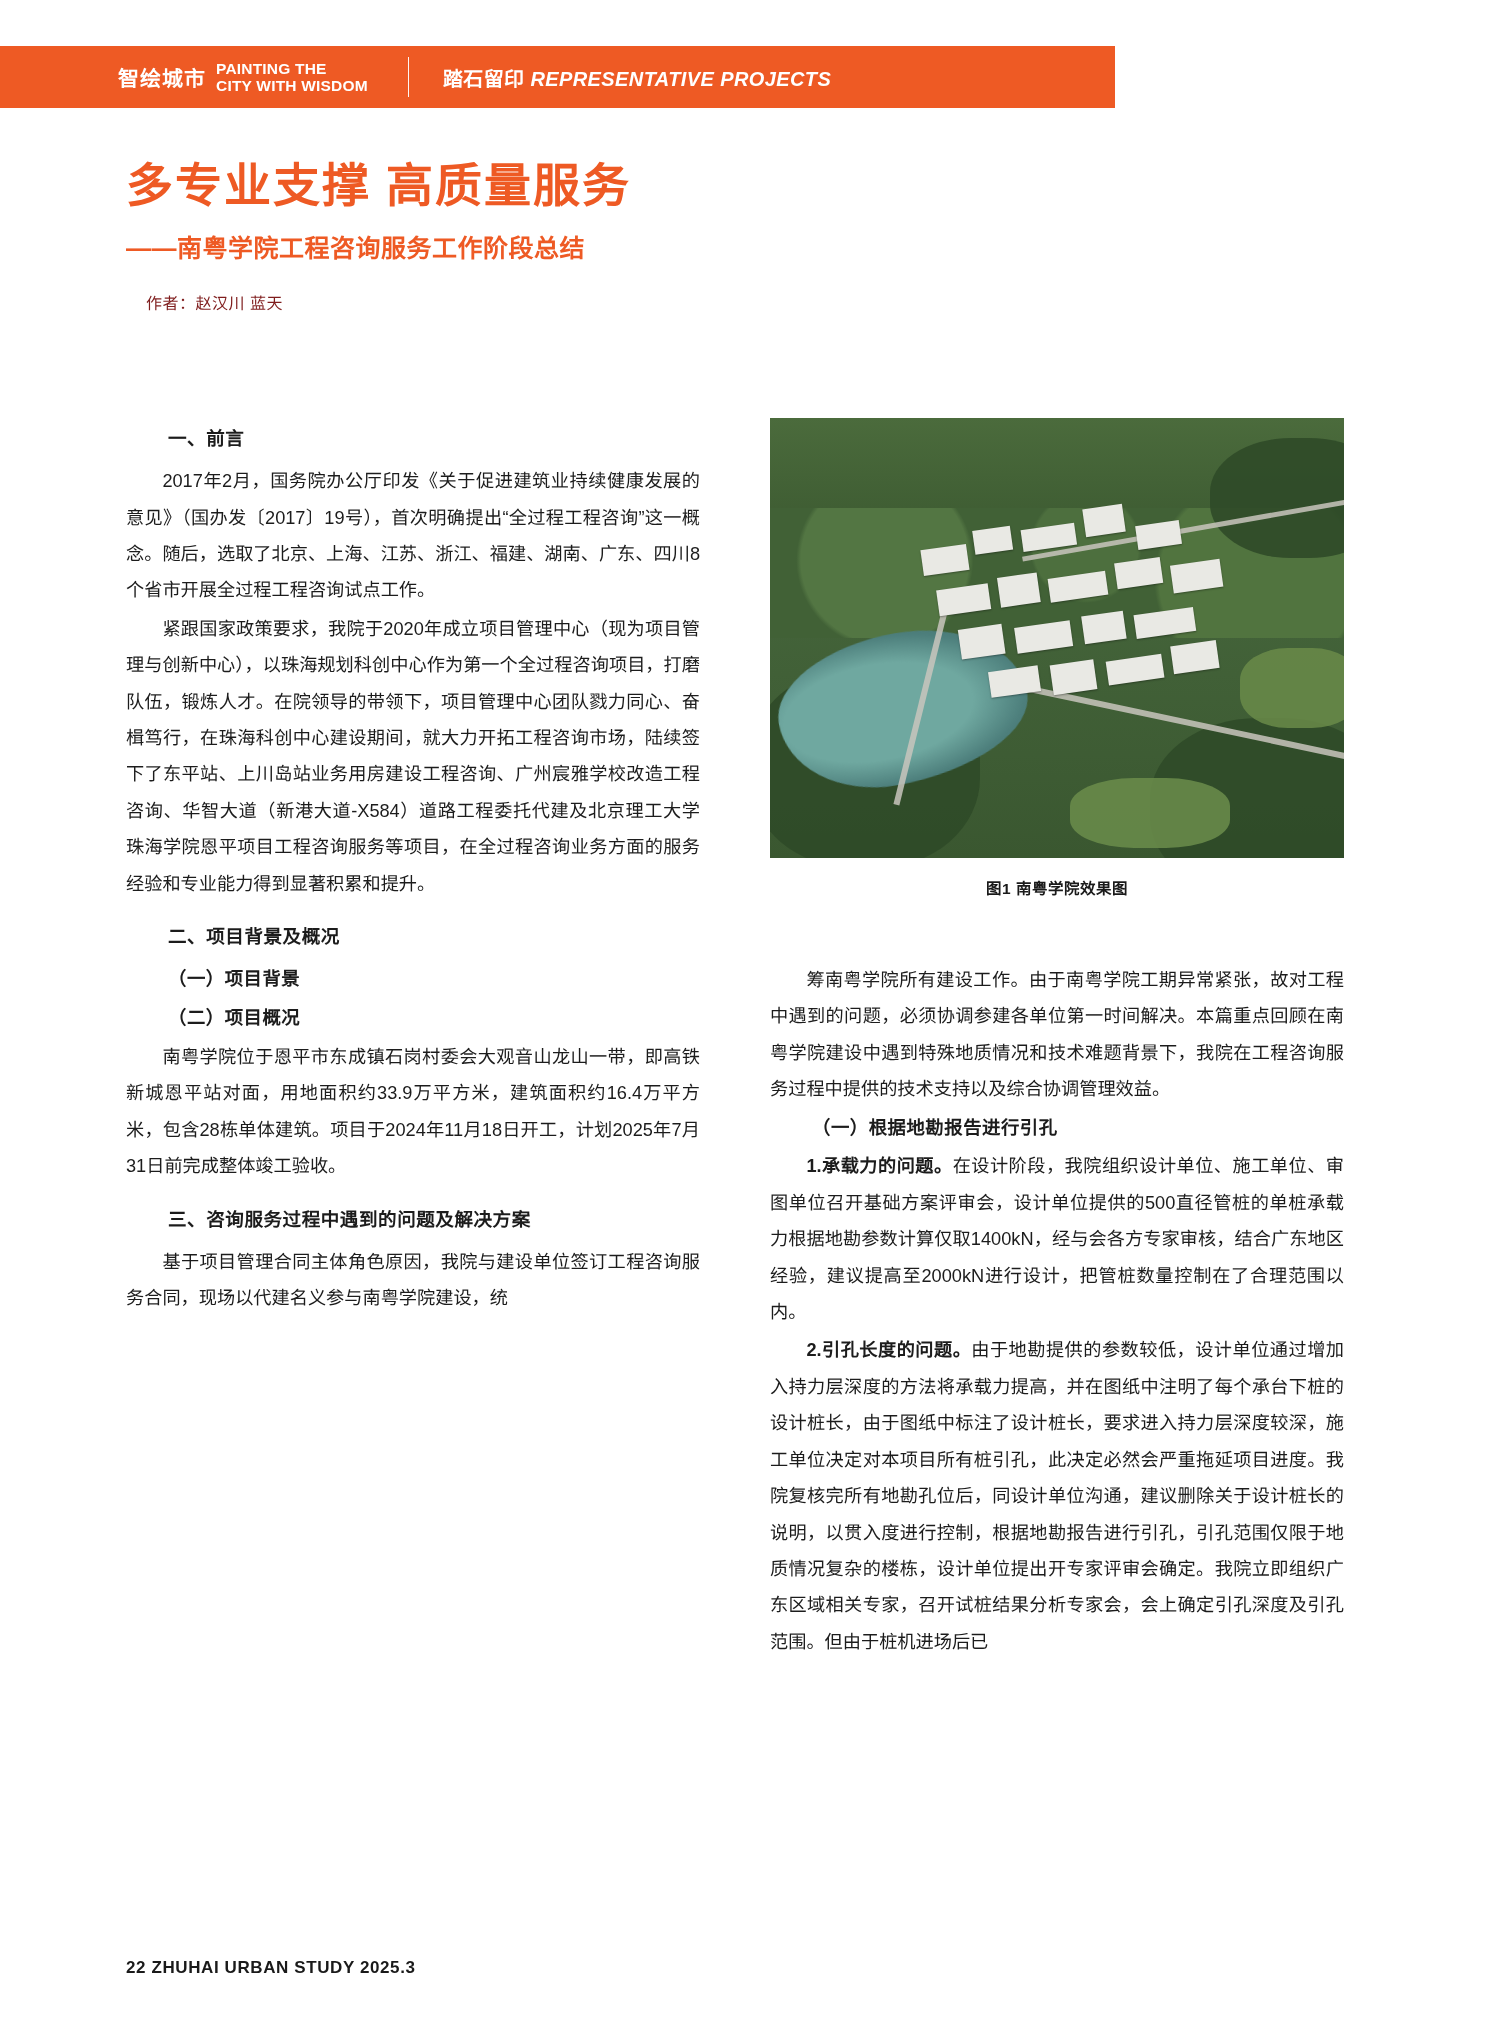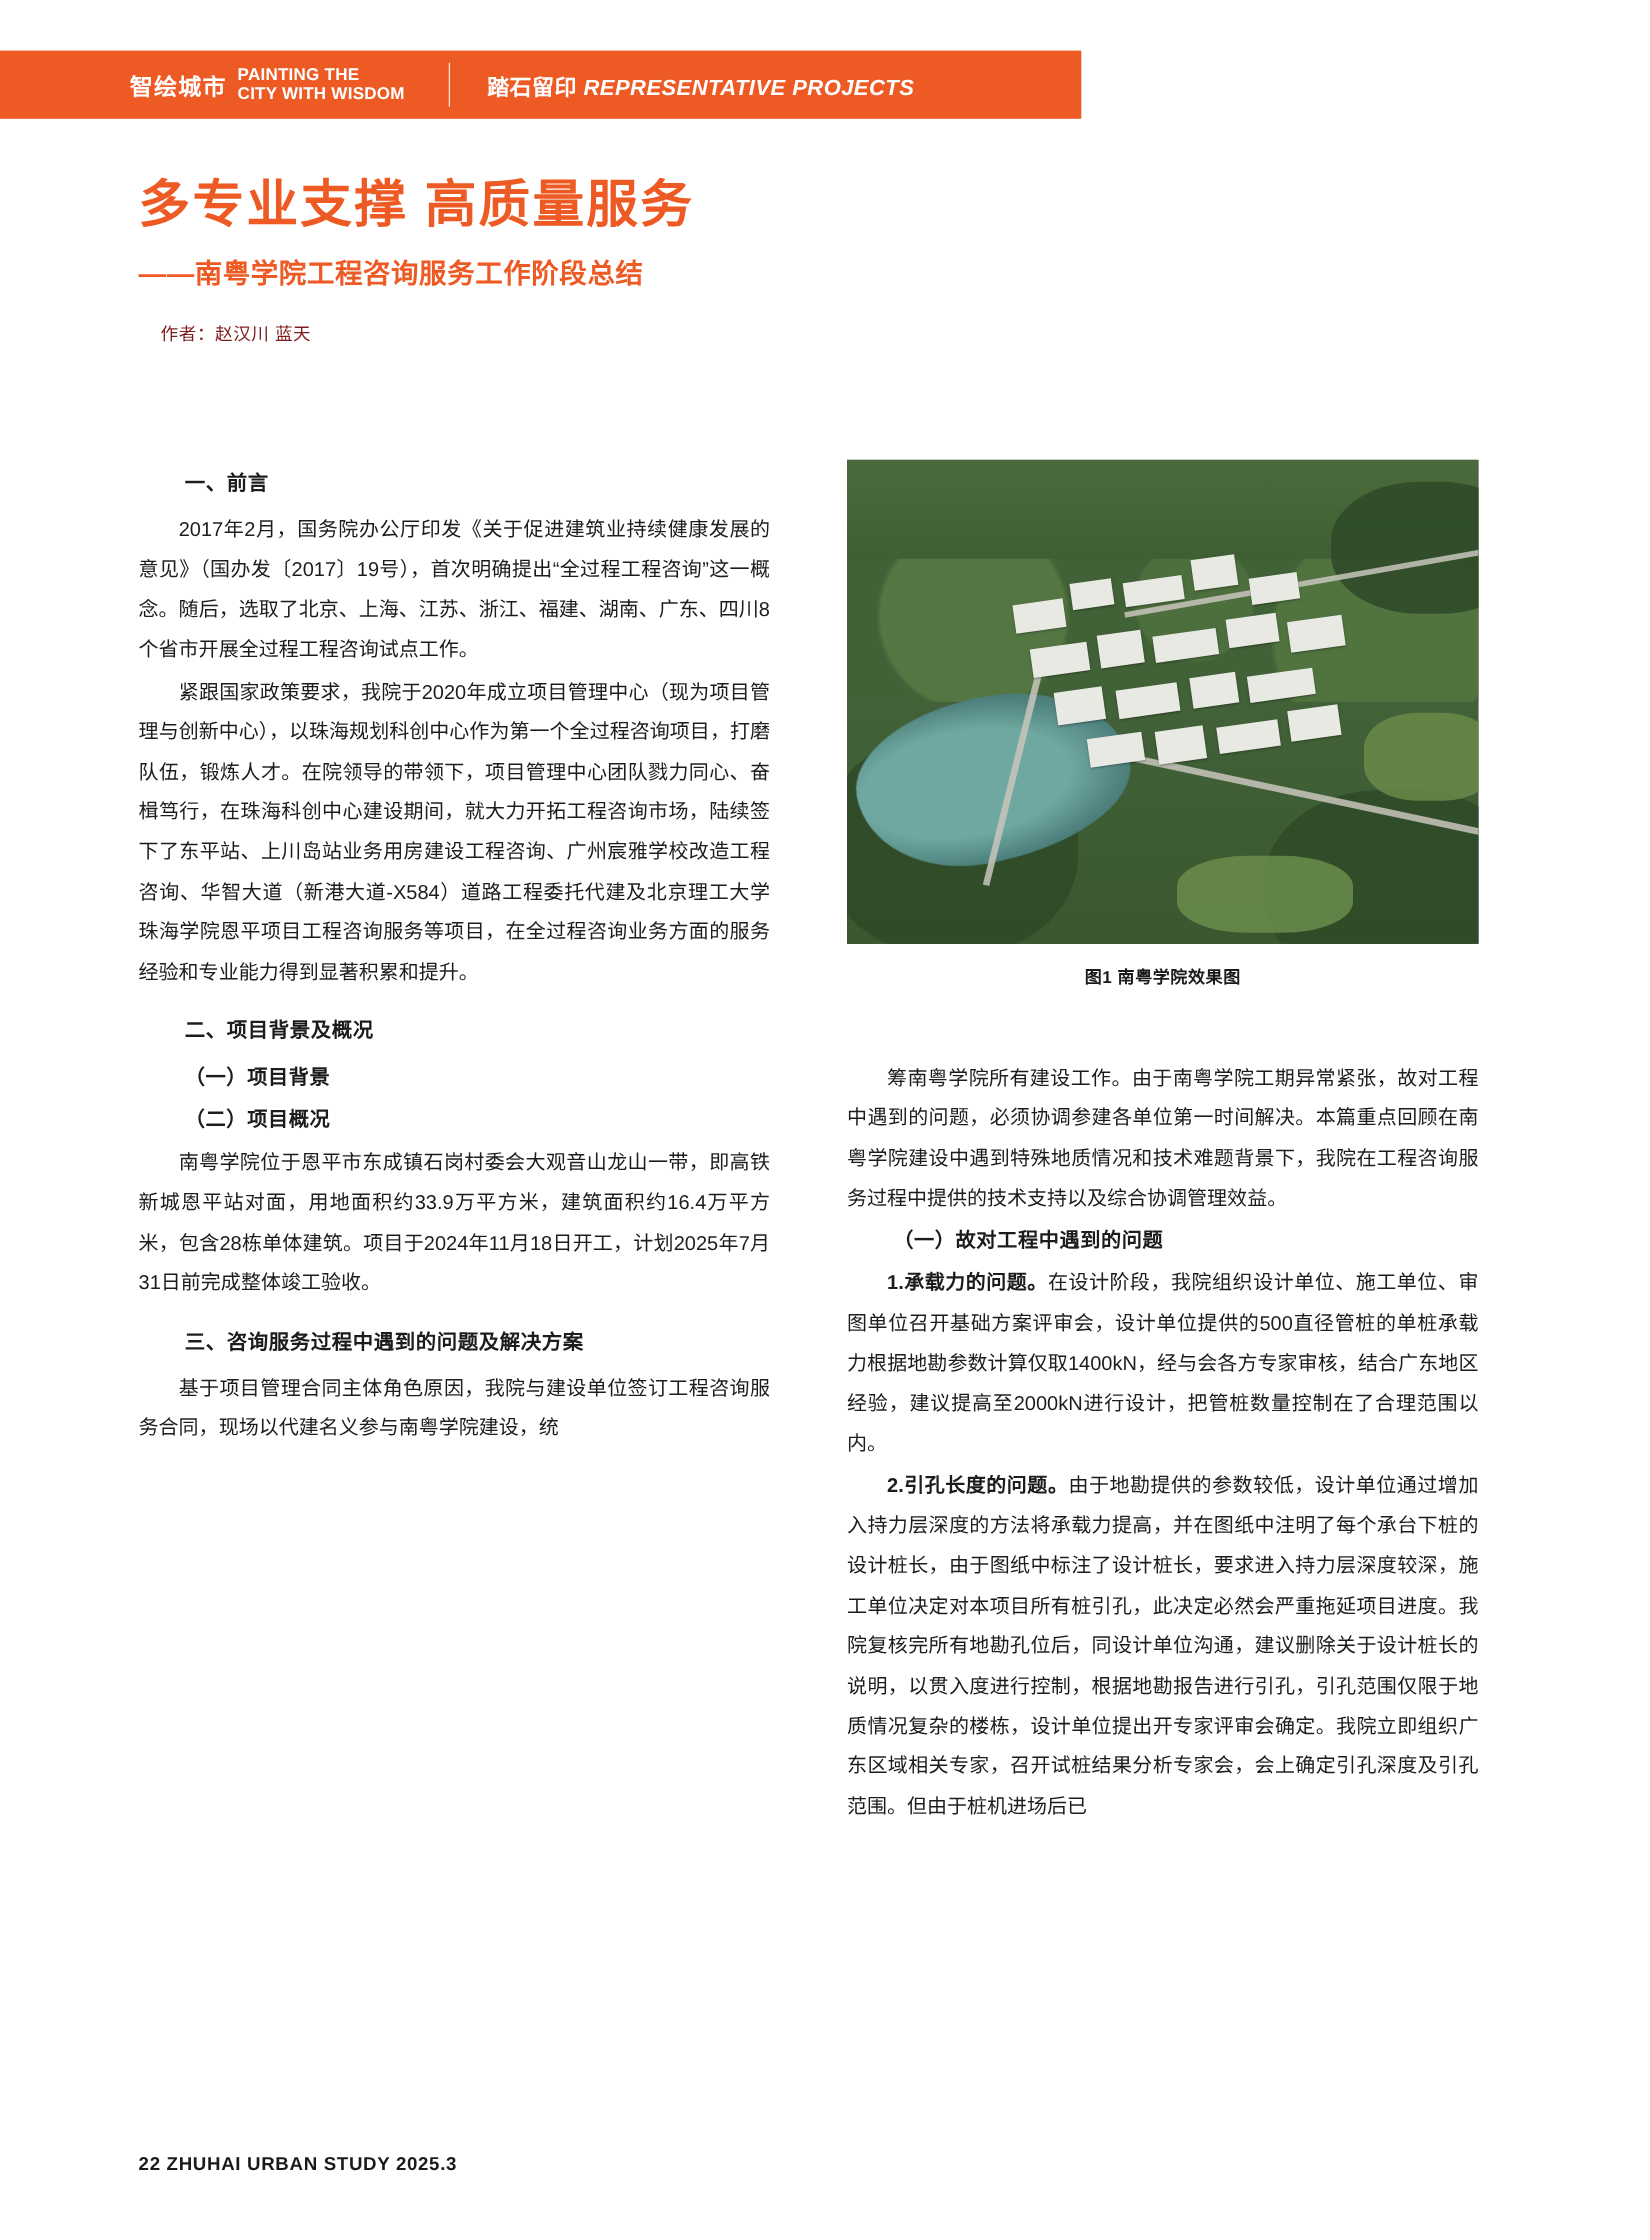--- a/index.html
+++ b/index.html
@@ -14,21 +14,21 @@
     font-family: "Liberation Sans", "DejaVu Sans", sans-serif;
     color: #1a1a1a;
     overflow: hidden;
   }
 
   
   .header-bar {
     position: absolute;
     left: 0;
     top: 46px;
-    width: 983px;
+    width: 1115px;
     height: 62px;
     background: #ee5a24;
     display: flex;
     align-items: center;
   }
   .header-inner {
     display: flex;
     align-items: center;
     padding-left: 118px;
     height: 100%;
@@ -254,21 +254,21 @@
       <div class="bld" style="left:122px; top:152px; width:44px; height:30px;"></div>
       <div class="bld" style="left:178px; top:156px; width:56px; height:24px;"></div>
       <div class="bld" style="left:244px; top:150px; width:46px; height:28px;"></div>
     </div>
   </div>
   <div class="figure-caption">图1 南粤学院效果图</div>
 </div>
 
 <div class="column col-right" style="top:962px;">
   <p class="para">筹南粤学院所有建设工作。由于南粤学院工期异常紧张，故对工程中遇到的问题，必须协调参建各单位第一时间解决。本篇重点回顾在南粤学院建设中遇到特殊地质情况和技术难题背景下，我院在工程咨询服务过程中提供的技术支持以及综合协调管理效益。</p>
-  <div class="h-sub">（一）故对工程中遇到的问题</div>
+  <div class="h-sub">（一）根据地勘报告进行引孔</div>
   <p class="para"><b>1.承载力的问题。</b><span>在设计阶段，我院组织设计单位、施工单位、审图单位召开基础方案评审会，设计单位提供的500直径管桩的单桩承载力根据地勘参数计算仅取1400kN，经与会各方专家审核，结合广东地区经验，建议提高至2000kN进行设计，把管桩数量控制在了合理范围以内。</span></p>
   <p class="para"><b>2.引孔长度的问题。</b><span>由于地勘提供的参数较低，设计单位通过增加入持力层深度的方法将承载力提高，并在图纸中注明了每个承台下桩的设计桩长，由于图纸中标注了设计桩长，要求进入持力层深度较深，施工单位决定对本项目所有桩引孔，此决定必然会严重拖延项目进度。我院复核完所有地勘孔位后，同设计单位沟通，建议删除关于设计桩长的说明，以贯入度进行控制，根据地勘报告进行引孔，引孔范围仅限于地质情况复杂的楼栋，设计单位提出开专家评审会确定。我院立即组织广东区域相关专家，召开试桩结果分析专家会，会上确定引孔深度及引孔范围。但由于桩机进场后已</span></p>
 </div>
 
 <div class="footer">
   <span class="pagenum">22</span>
   <span class="ftxt">ZHUHAI URBAN STUDY  2025.3</span>
 </div>
 
 </body></html>

